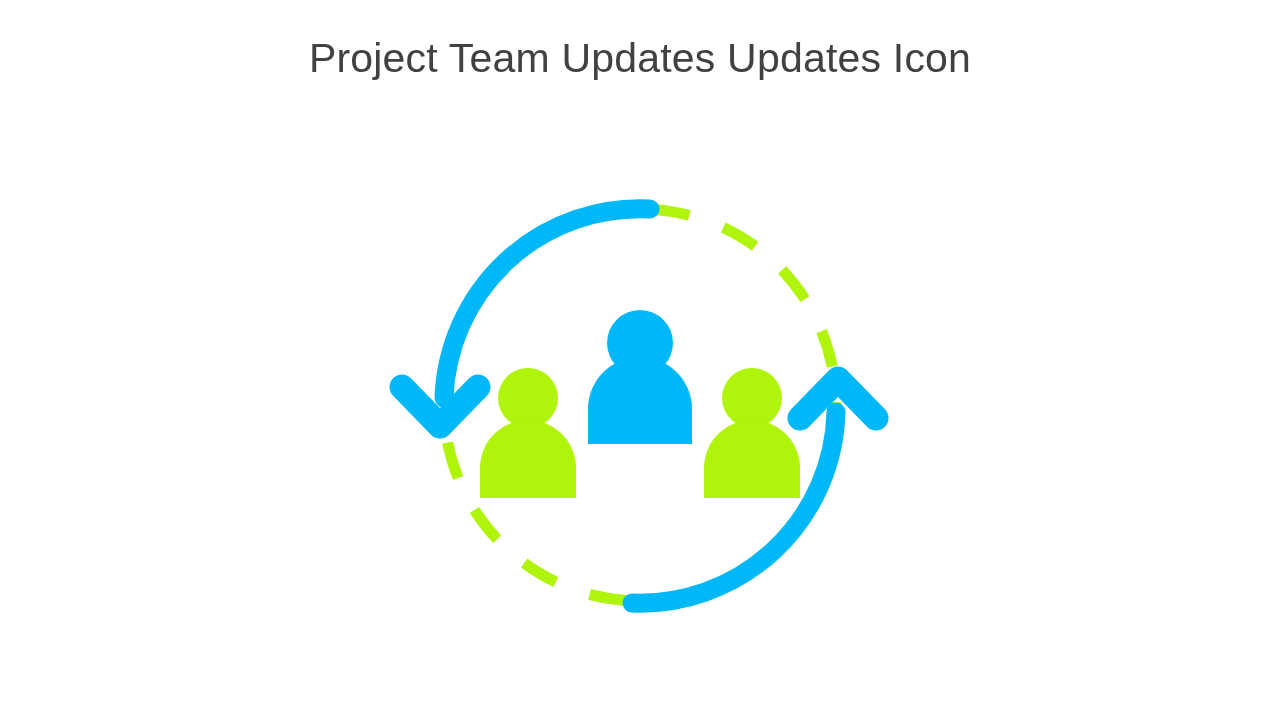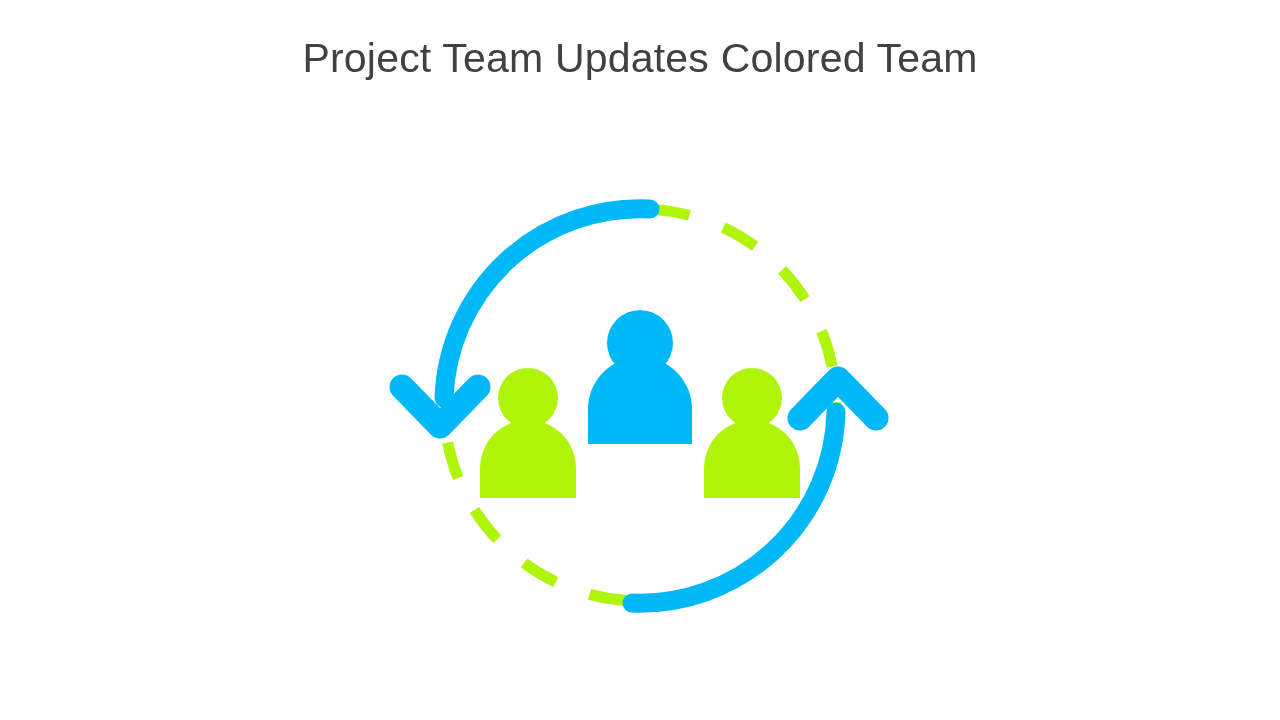--- a/index.html
+++ b/index.html
@@ -47,21 +47,21 @@
     display: block;
     width: 600px;
     height: 520px;
   }
 </style>
 </head>
 <body style="background: rgb(255, 255, 255);">
 
 <div id="slide" style="background: rgb(255, 255, 255);">
 
-  <div id="slide-title" style="color: rgb(65, 65, 65);">Project Team Updates Colored Team</div>
+  <div id="slide-title" style="color: rgb(65, 65, 65);">Project Team Updates Updates Icon</div>
 
   <div id="icon-wrap">
     <svg id="team-update-icon" viewBox="0 0 600 520" xmlns="http://www.w3.org/2000/svg" role="img" aria-label="Project Team Updates Colored Icon">
 
       <title>Project Team Updates Colored Icon</title>
 
       <g>
 
         <path d="M 304 59
                  A 196 196 0 0 1 496 255" fill="none" stroke="#aff40a" stroke-width="11" stroke-linecap="butt" stroke-dasharray="37 36" stroke-dashoffset="-9"></path>

